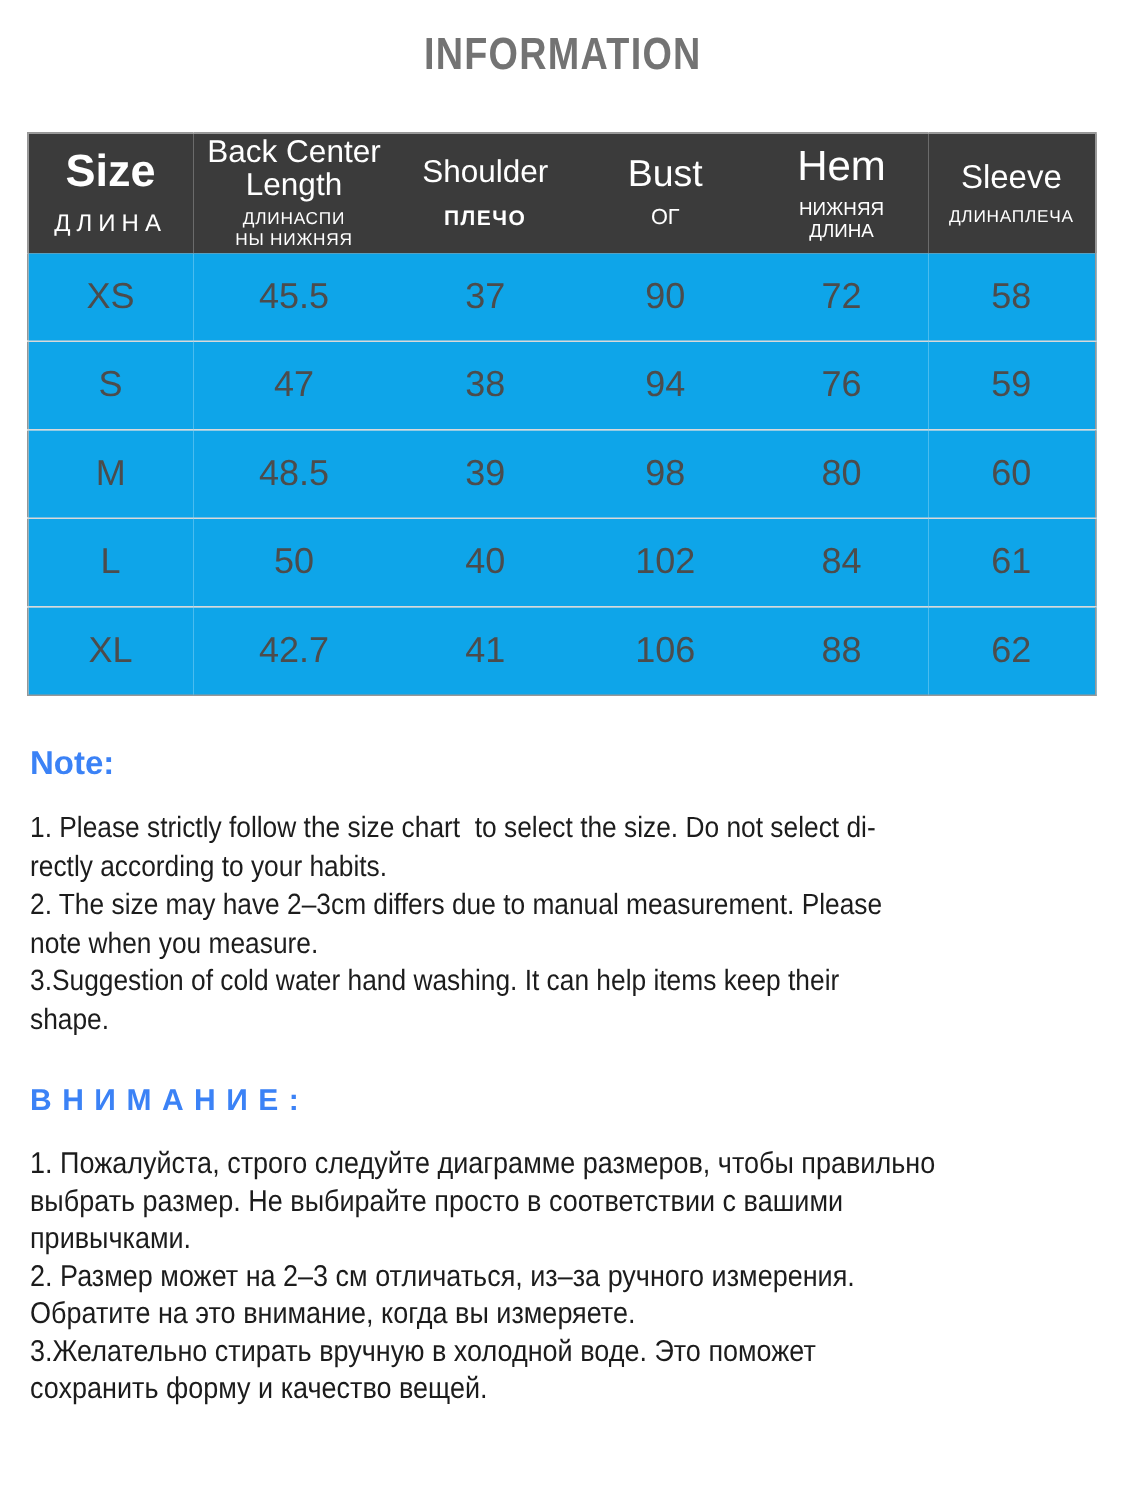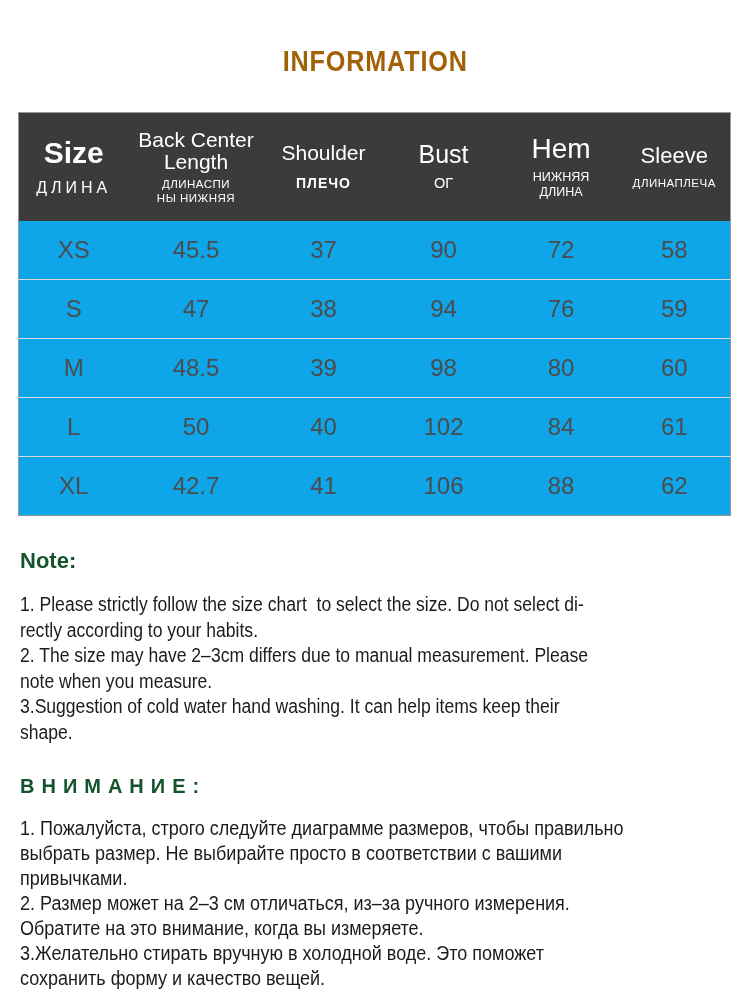--- a/index.html
+++ b/index.html
@@ -1,26 +1,26 @@
 <!DOCTYPE html>
 <html><head>
 <meta charset="utf-8">
 <style>
   html,body{margin:0;padding:0;background:#fff;}
   .page{position:relative;width:750px;height:1000px;background:#ffffff;
         font-family:"Liberation Sans",sans-serif;color:#1d1d1d;overflow:hidden;}
 
-  .title{margin:44px 0 0;text-align:center;font-size:30px;font-weight:bold;color:#a16207;}
+  .title{margin:20px 0 0;text-align:center;font-size:30px;font-weight:bold;color:#737373;}
   .title-inner{display:inline-block;transform:scaleX(0.84);letter-spacing:1px;}
 
   .size-table{width:712px;margin:34px 0 0 18px;border-collapse:collapse;
               border:1px solid #979797;table-layout:fixed;}
   .w0{width:110px}.w1{width:135px}.w2{width:120px}.w3{width:120px}.w4{width:115px}.w5{width:112px}
 
-  thead th{background:#3b3b3b;color:#ffffff;height:108px;vertical-align:middle;
+  thead th{background:#3b3b3b;color:#ffffff;height:80px;vertical-align:middle;
            font-weight:normal;padding:0;}
   th .en{display:block;white-space:pre-line;line-height:1.05;}
   th .ru{display:block;white-space:pre-line;line-height:1.2;}
   .c0 .en{font-size:30px;font-weight:bold;}
   .c0 .ru{font-size:16px;letter-spacing:4px;margin-top:10px;}
   .c1 .en{font-size:21px;}
   .c1 .ru{font-size:11.5px;margin-top:5px;letter-spacing:0.5px;}
   .c2 .en{font-size:21px;}
   .c2 .ru{font-size:14px;letter-spacing:1px;margin-top:11px;font-weight:bold;}
   .c3 .en{font-size:25px;}
@@ -28,21 +28,21 @@
   .c4 .en{font-size:28px;}
   .c4 .ru{font-size:12.5px;margin-top:6px;}
   .c5 .en{font-size:22px;}
   .c5 .ru{font-size:11.5px;margin-top:10px;letter-spacing:0.5px;}
 
   tbody td{height:56px;text-align:center;font-size:24px;color:#4c4c4c;
            border-top:1px solid #d9d9d9;background:#0ea5e9;}
   tbody tr:first-child td{border-top:none;}
 
   .notes{margin:0 24px 0 20px;}
-  .note-heading{font-size:22px;font-weight:bold;color:#14532d;margin:32px 0 0;}
+  .note-heading{font-size:22px;font-weight:bold;color:#3b82f6;margin:32px 0 0;}
   .note-body{font-size:19.5px;line-height:25.5px;margin:18px 0 0;color:#1c1c1c;
              white-space:pre;transform:scaleX(0.9);transform-origin:0 0;}
   .ru-heading{font-size:20px;letter-spacing:7px;margin-top:30px;}
   .note-body.ru{font-size:20px;line-height:25px;}
 </style>
 </head>
 <body>
 
 <div class="page">
 

